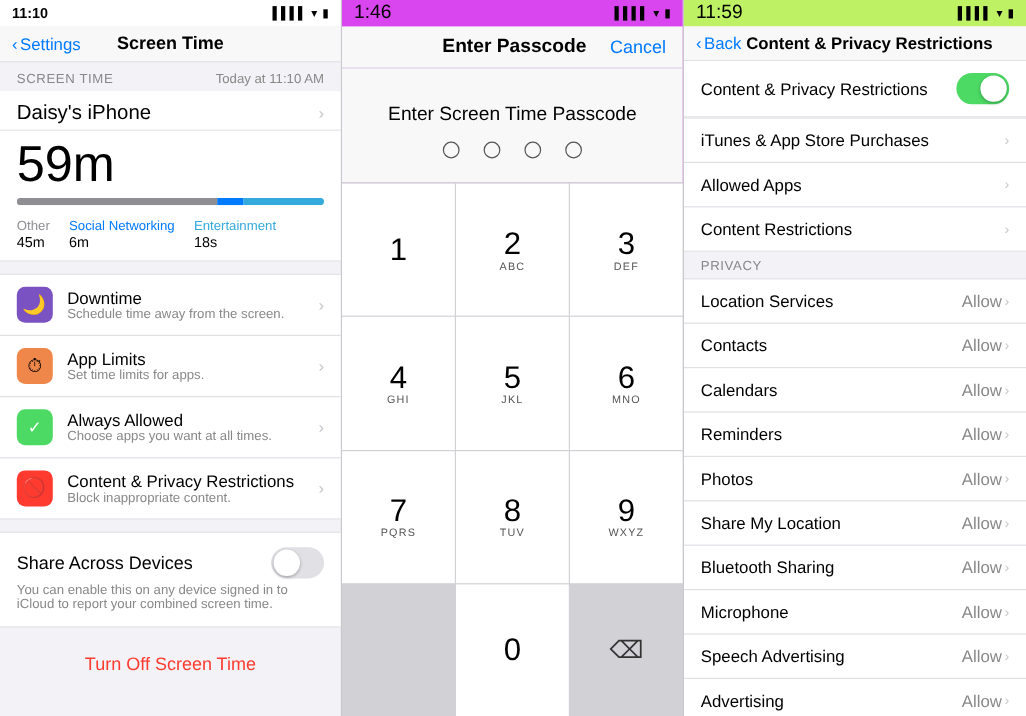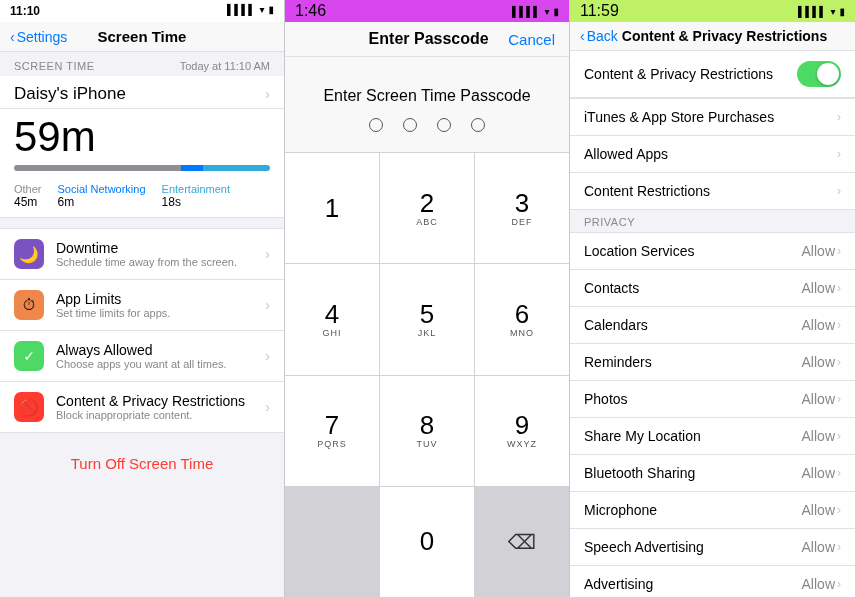--- a/index.html
+++ b/index.html
@@ -18,21 +18,21 @@
       height: 597px;
       background: #f2f2f7;
       overflow: hidden;
       flex-shrink: 0;
       border-right: 1px solid #c8c8cc;
     }
 
     .status-bar {
       display: flex;
       justify-content: space-between;
-      align-items: flex-start;
+      align-items: center;
       padding: 4px 10px;
       background: #fff;
       height: 22px;
     }
     .status-bar .time {
       font-size: 12px;
       font-weight: 600;
     }
     .status-icons {
       display: flex;
@@ -485,20 +485,27 @@
     </div>
     <div class="settings-item">
       <div class="item-icon icon-red">🚫</div>
       <div class="item-text">
         <div class="title">Content &amp; Privacy Restrictions</div>
         <div class="subtitle">Block inappropriate content.</div>
       </div>
       <span class="item-chevron">›</span>
     </div>
   </div>
+  <div class="share-section">
+    <div class="share-row">
+      <span class="label">Share Across Devices</span>
+      <div class="toggle"></div>
+    </div>
+    <div class="share-subtitle">You can enable this on any device signed in to iCloud to report your combined screen time.</div>
+  </div>
   <div class="danger-link">
     <span>Turn Off Screen Time</span>
   </div>
 </div>
 
 <div class="panel2">
   <div class="panel2-top">
     <div class="panel2-status">
       <span class="time">1:46</span>
       <div class="status-icons">

